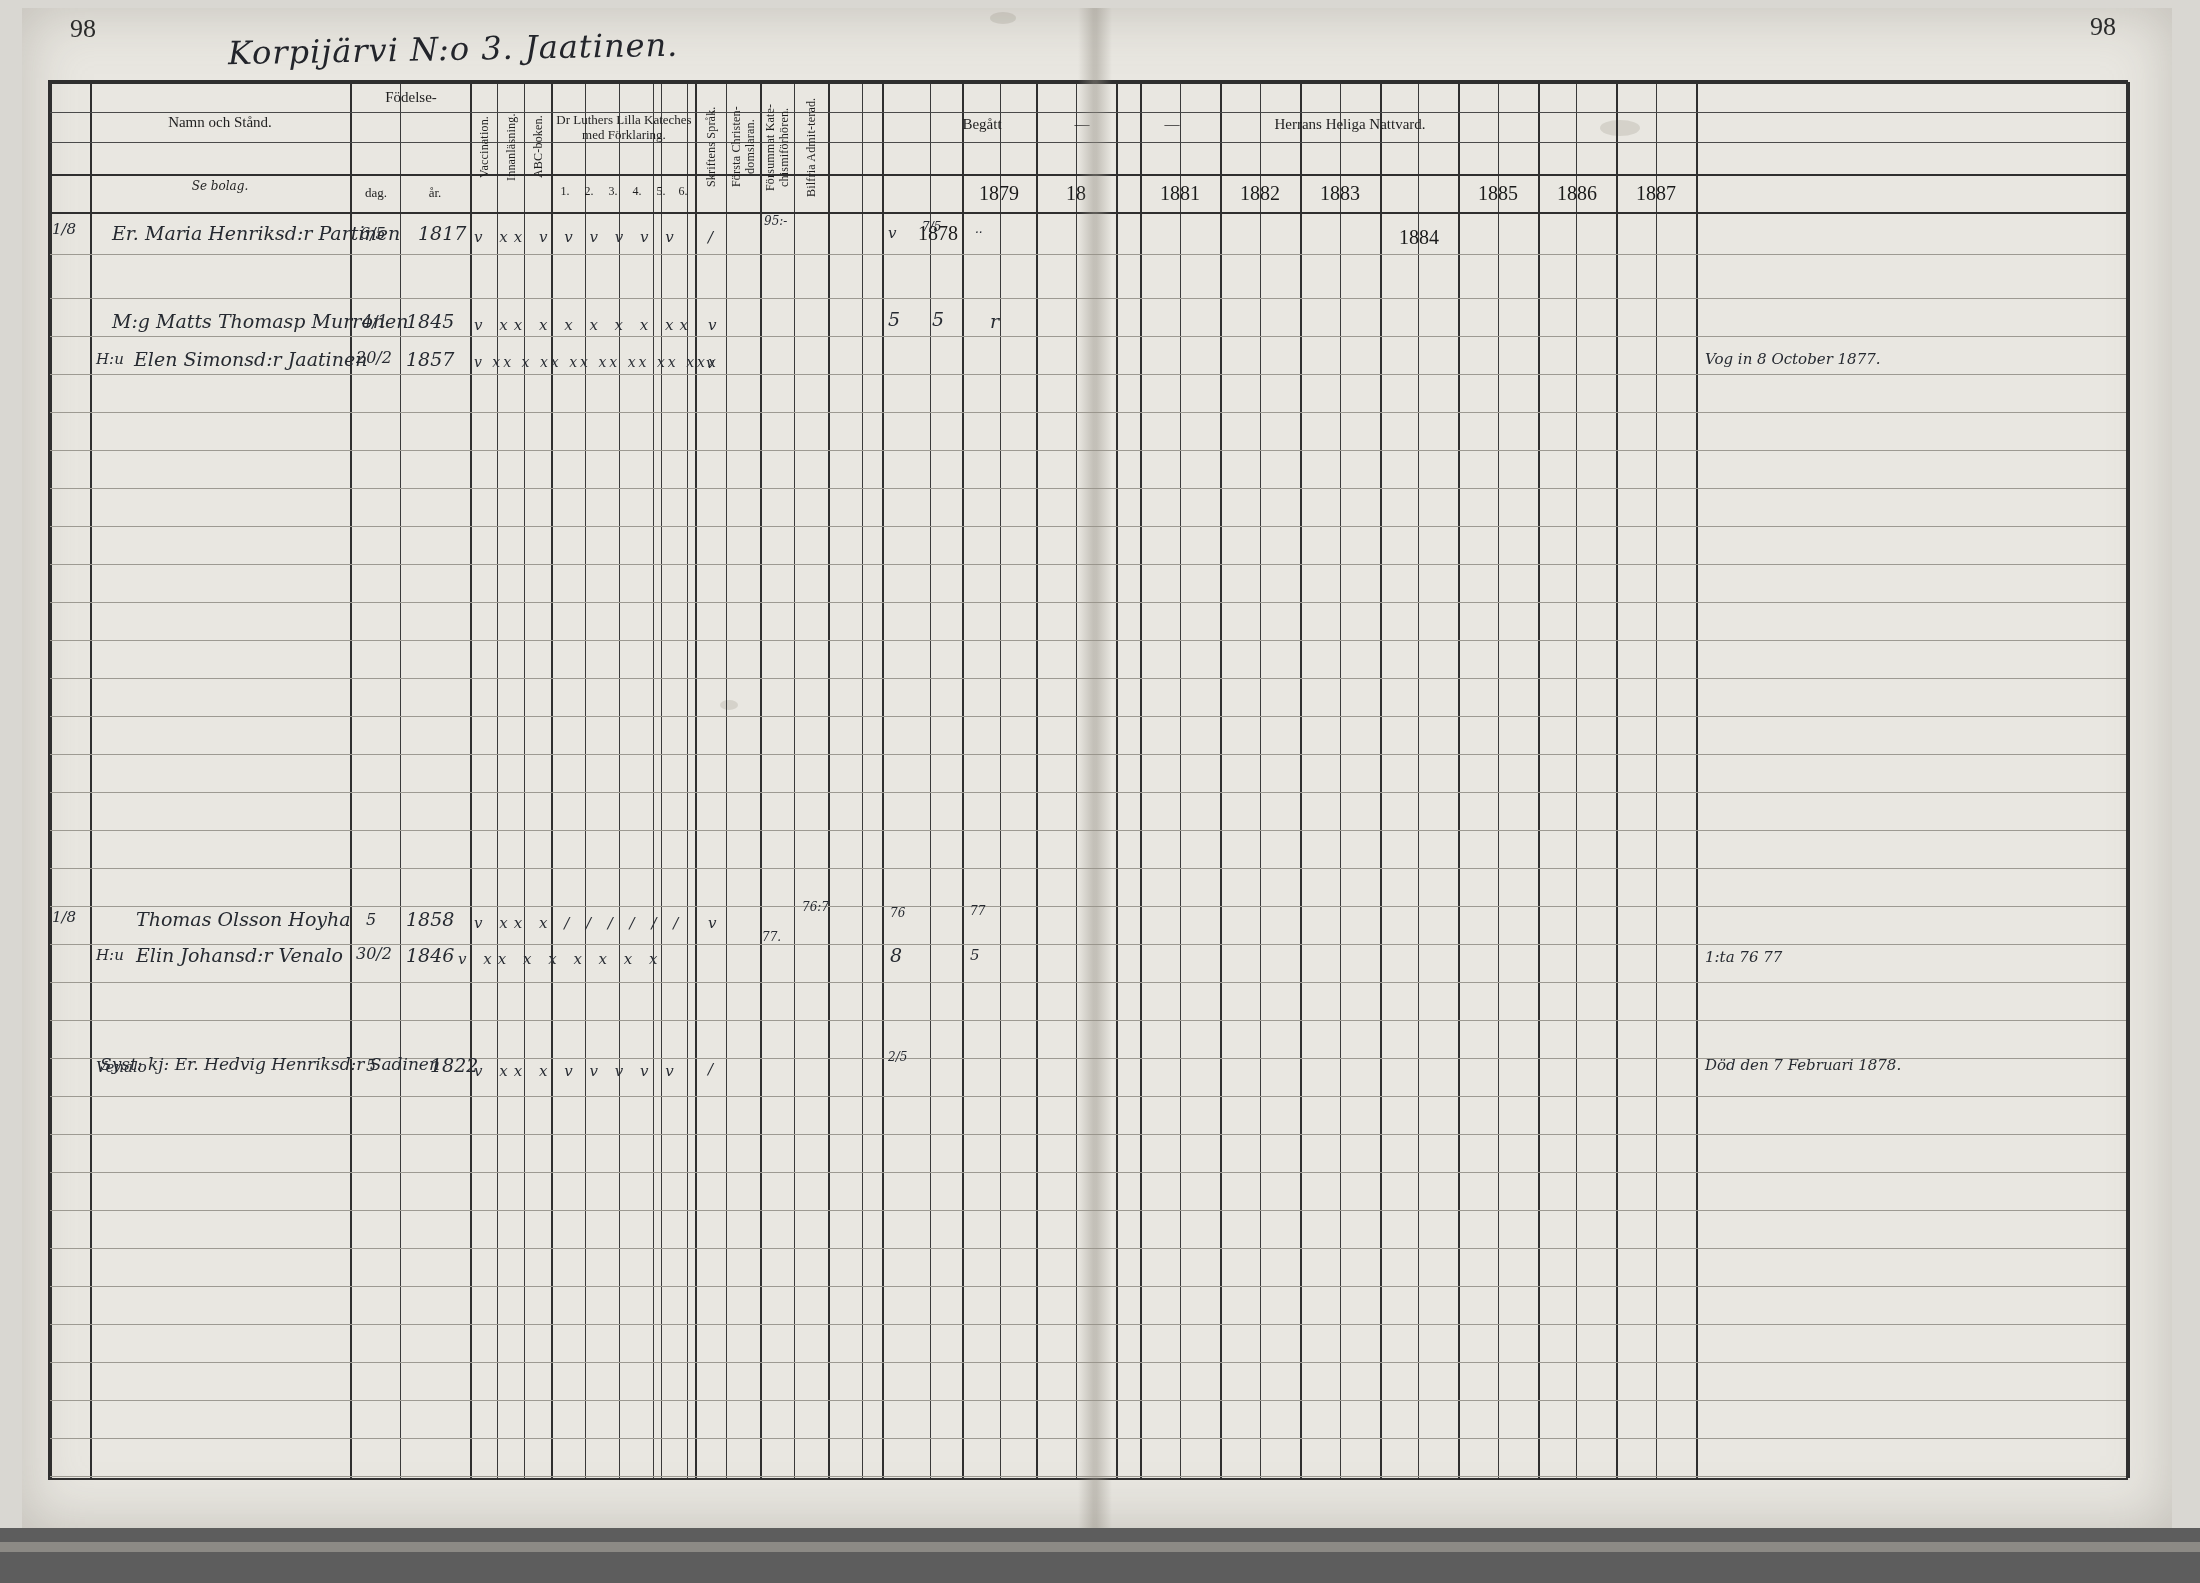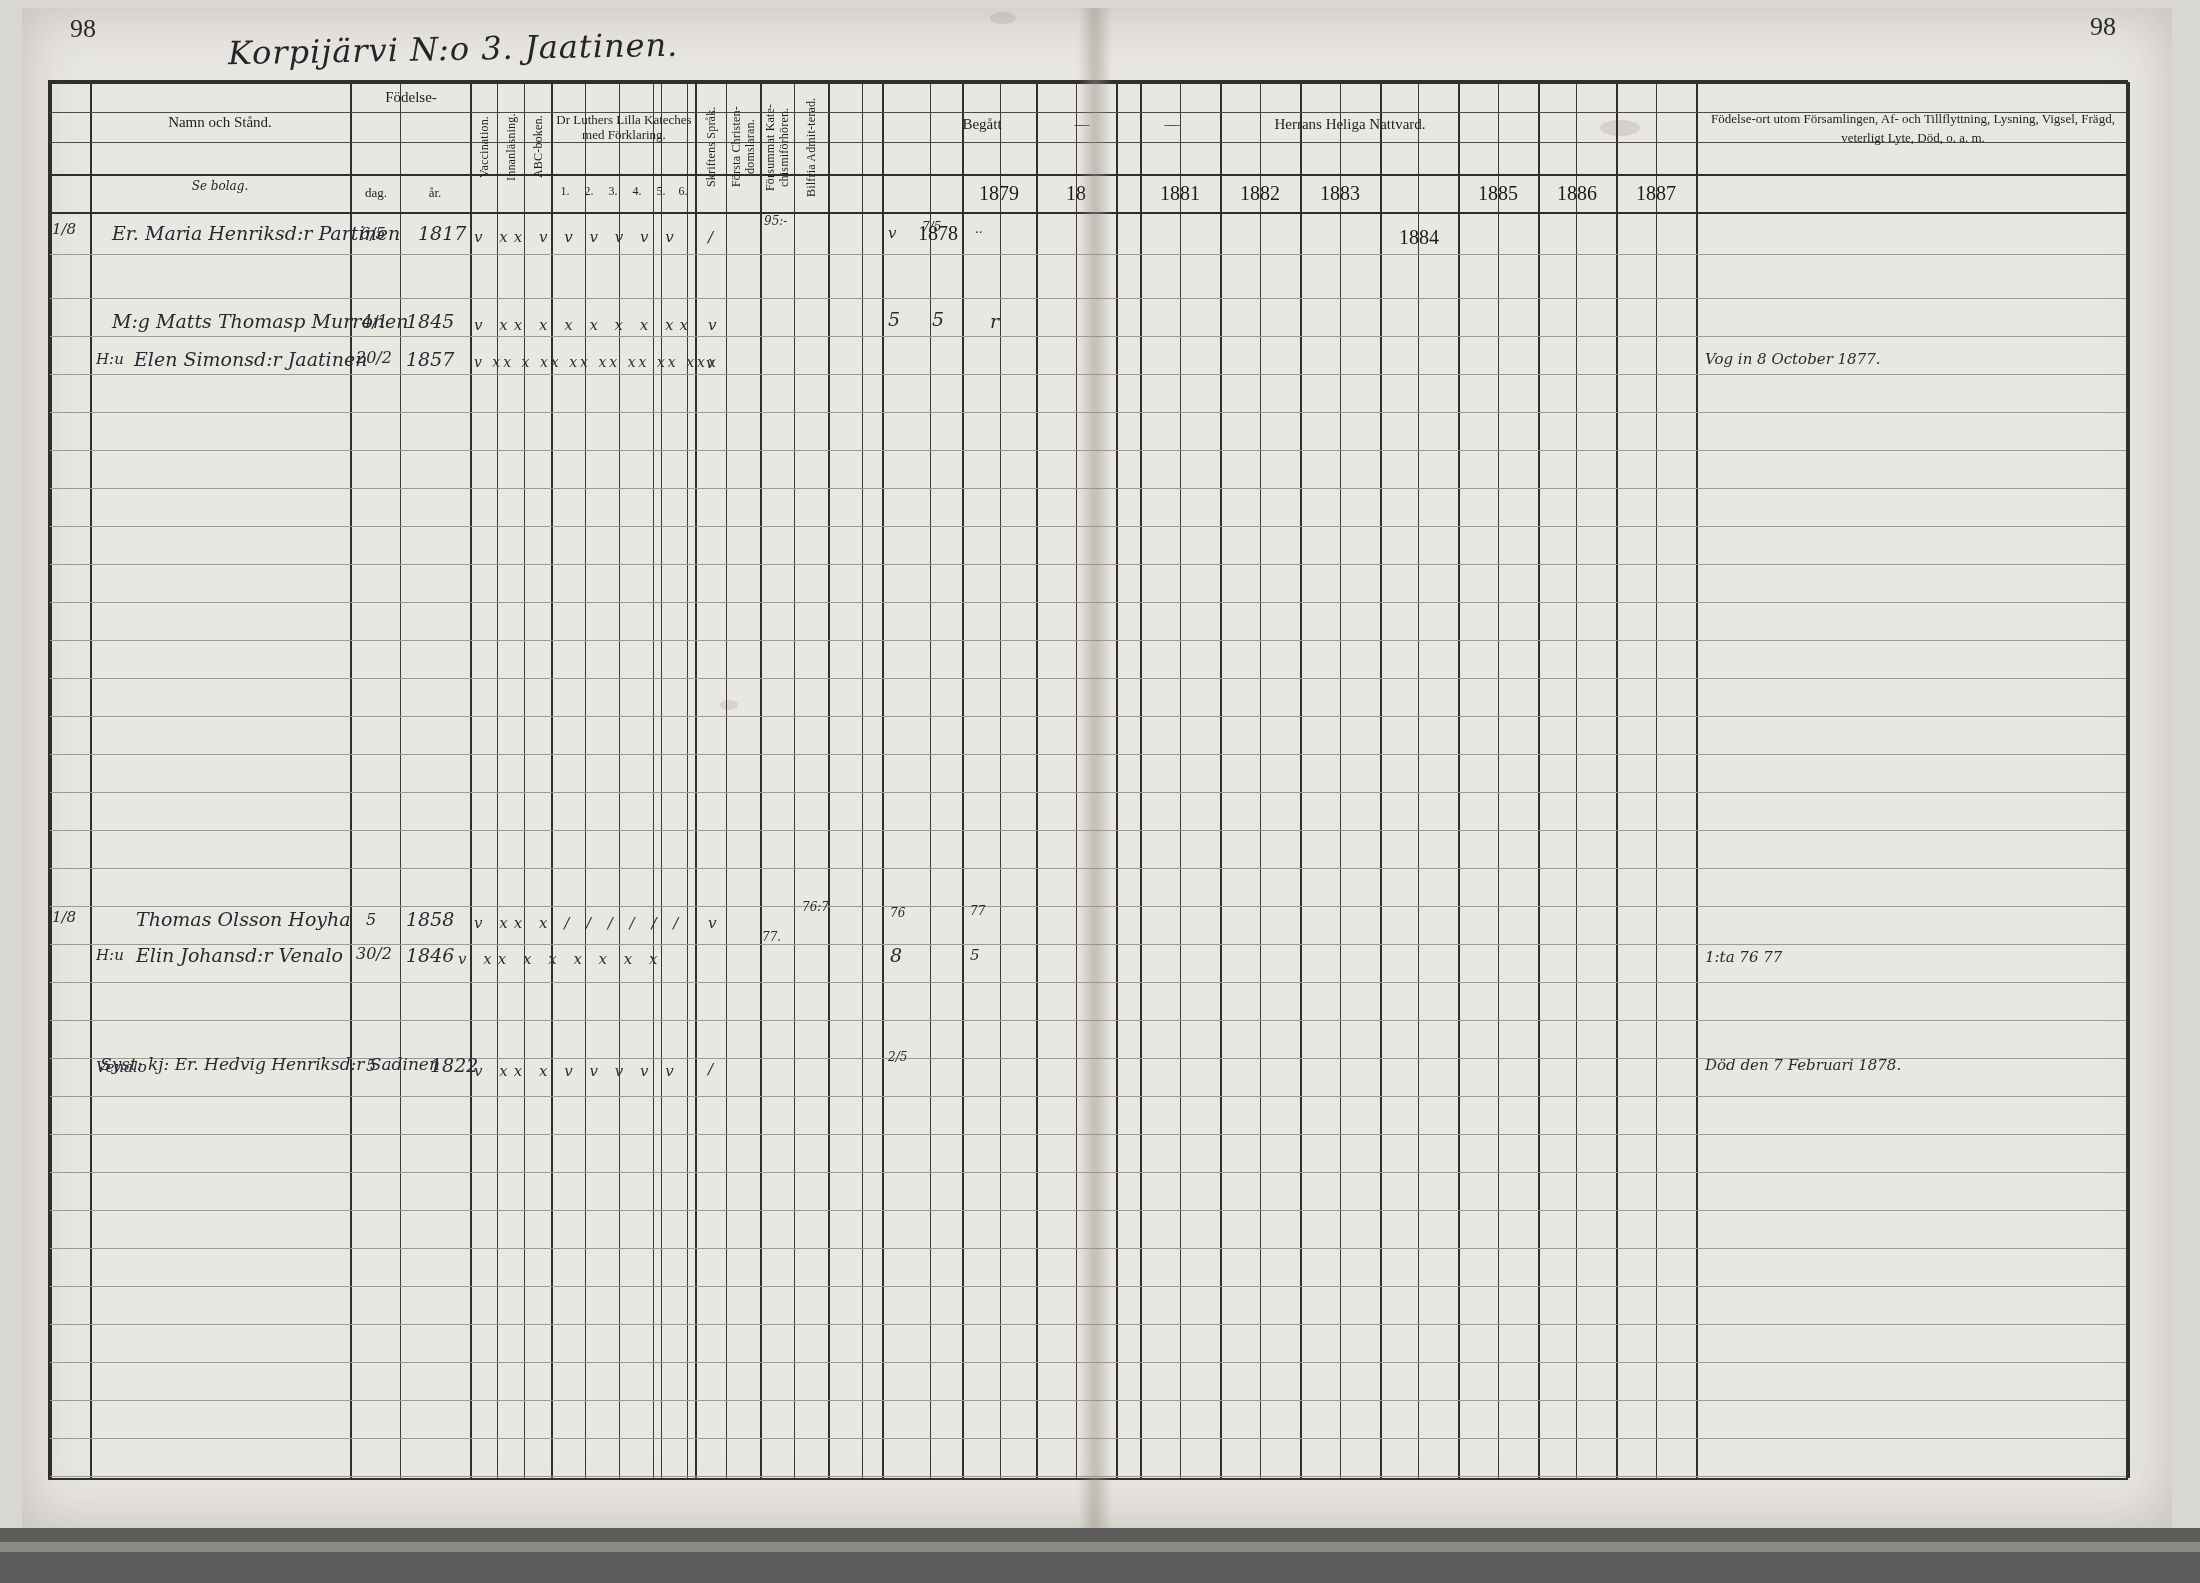--- a/index.html
+++ b/index.html
@@ -195,21 +195,20 @@
     <div class="hcell vert tiny" style="left:647px;top:2px;width:29px;height:126px;">Skriftens Språk.</div>
     <div class="hcell vert tiny" style="left:678px;top:2px;width:32px;height:126px;">Första Christen-domslaran.</div>
     <div class="hcell vert tiny" style="left:712px;top:2px;width:32px;height:126px;">Försummat Kate-chismiförhören.</div>
     <div class="hcell vert tiny" style="left:746px;top:2px;width:32px;height:126px;">Bilfria Admit-terad.</div>
 
     <div class="hcell" style="left:832px;top:26px;width:200px;height:34px;">Begått</div>
     <div class="hcell" style="left:1000px;top:26px;width:64px;height:34px;">—</div>
     <div class="hcell" style="left:1092px;top:26px;width:60px;height:34px;">—</div>
     <div class="hcell" style="left:1150px;top:26px;width:300px;height:34px;">Herrans Heliga Nattvard.</div>
 
-    <div class="hcell small" style="left:1650px;top:14px;width:426px;height:64px;line-height:1.5;">Födelse-ort utom Församlingen, Af- och Tillflyttning, Lysning, Vigsel, Frägd, veterligt Lyte, Död, o. a. m.</div>
 
     <div class="yr" style="left:832px;top:94px;width:112px;height:34px;margin-top:40px;">1878</div>
     <div class="yr" style="left:912px;top:94px;width:74px;height:34px;">1879</div>
     <div class="yr" style="left:986px;top:94px;width:80px;height:34px;">18</div>
 
     <div class="yr" style="left:1090px;top:94px;width:80px;height:34px;">1881</div>
     <div class="yr" style="left:1170px;top:94px;width:80px;height:34px;">1882</div>
     <div class="yr" style="left:1250px;top:94px;width:80px;height:34px;">1883</div>
     <div class="yr" style="left:1330px;top:94px;width:78px;height:34px;margin-top:44px;">1884</div>
     <div class="yr" style="left:1408px;top:94px;width:80px;height:34px;">1885</div>

